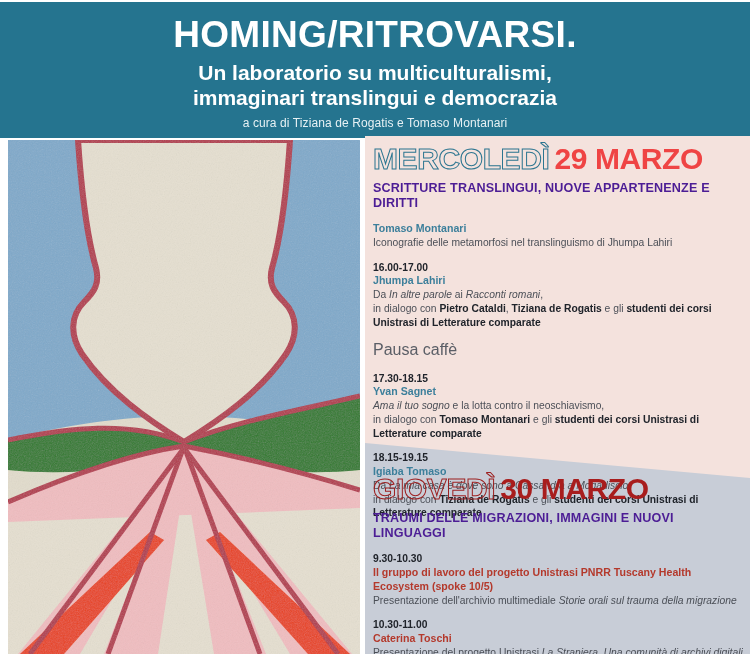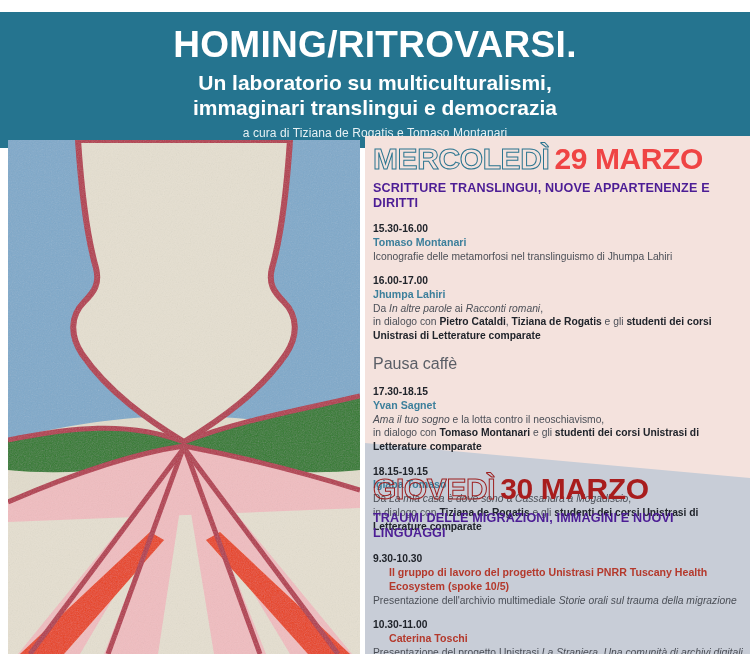--- a/index.html
+++ b/index.html
@@ -16,21 +16,21 @@
   .poster {
     position: relative;
     width: 750px;
     height: 654px;
     overflow: hidden;
   }
 
   
   .header {
     position: absolute;
-    left: 0; top: 12px;
+    left: 0; top: 2px;
     width: 750px;
     height: 136px;
     background: #25748f;
     text-align: center;
     box-sizing: border-box;
     padding-top: 14px;
   }
   .header-title {
     color: #ffffff;
     font-size: 37px;
@@ -138,21 +138,21 @@
     font-weight: bold;
     color: #20242b;
     line-height: 1.3;
   }
   .slot-speaker {
     font-size: 10.6px;
     font-weight: bold;
     line-height: 1.32;
   }
   .day-1 .slot-speaker { color: #3c7f9b; }
-  .day-2 .slot-speaker { color: #b4392c; margin-left: 16px; }
+  .day-2 .slot-speaker { color: #b4392c; }
   .slot-desc {
     font-size: 10.3px;
     color: #4b4f57;
     line-height: 1.33;
   }
   .slot-desc i { font-style: italic; }
   .slot-desc b { font-weight: bold; color: #20242b; }
 
   .pausa {
     font-size: 16px;
@@ -230,21 +230,20 @@
     <div class="band-pink"></div>
     <div class="band-grey"></div>
 
     <div class="day day-1" id="day-1">
       <div class="day-head">
         <span class="day-weekday">MERCOLEDÌ</span><span class="day-date">29 MARZO</span>
       </div>
       <div class="day-theme">SCRITTURE TRANSLINGUI, NUOVE APPARTENENZE E DIRITTI</div>
 
       <div class="slot">
-        <div class="slot-time">15.30-16.00</div>
         <div class="slot-speaker">Tomaso Montanari</div>
         <div class="slot-desc">Iconografie delle metamorfosi nel translinguismo di Jhumpa Lahiri</div>
       </div>
 
       <div class="slot">
         <div class="slot-time">16.00-17.00</div>
         <div class="slot-speaker">Jhumpa Lahiri</div>
         <div class="slot-desc">Da <i>In altre parole</i> ai <i>Racconti romani</i>,<br>in dialogo con <b>Pietro Cataldi</b>, <b>Tiziana de Rogatis</b> e gli <b>studenti dei corsi Unistrasi di Letterature comparate</b></div>
       </div>
 

